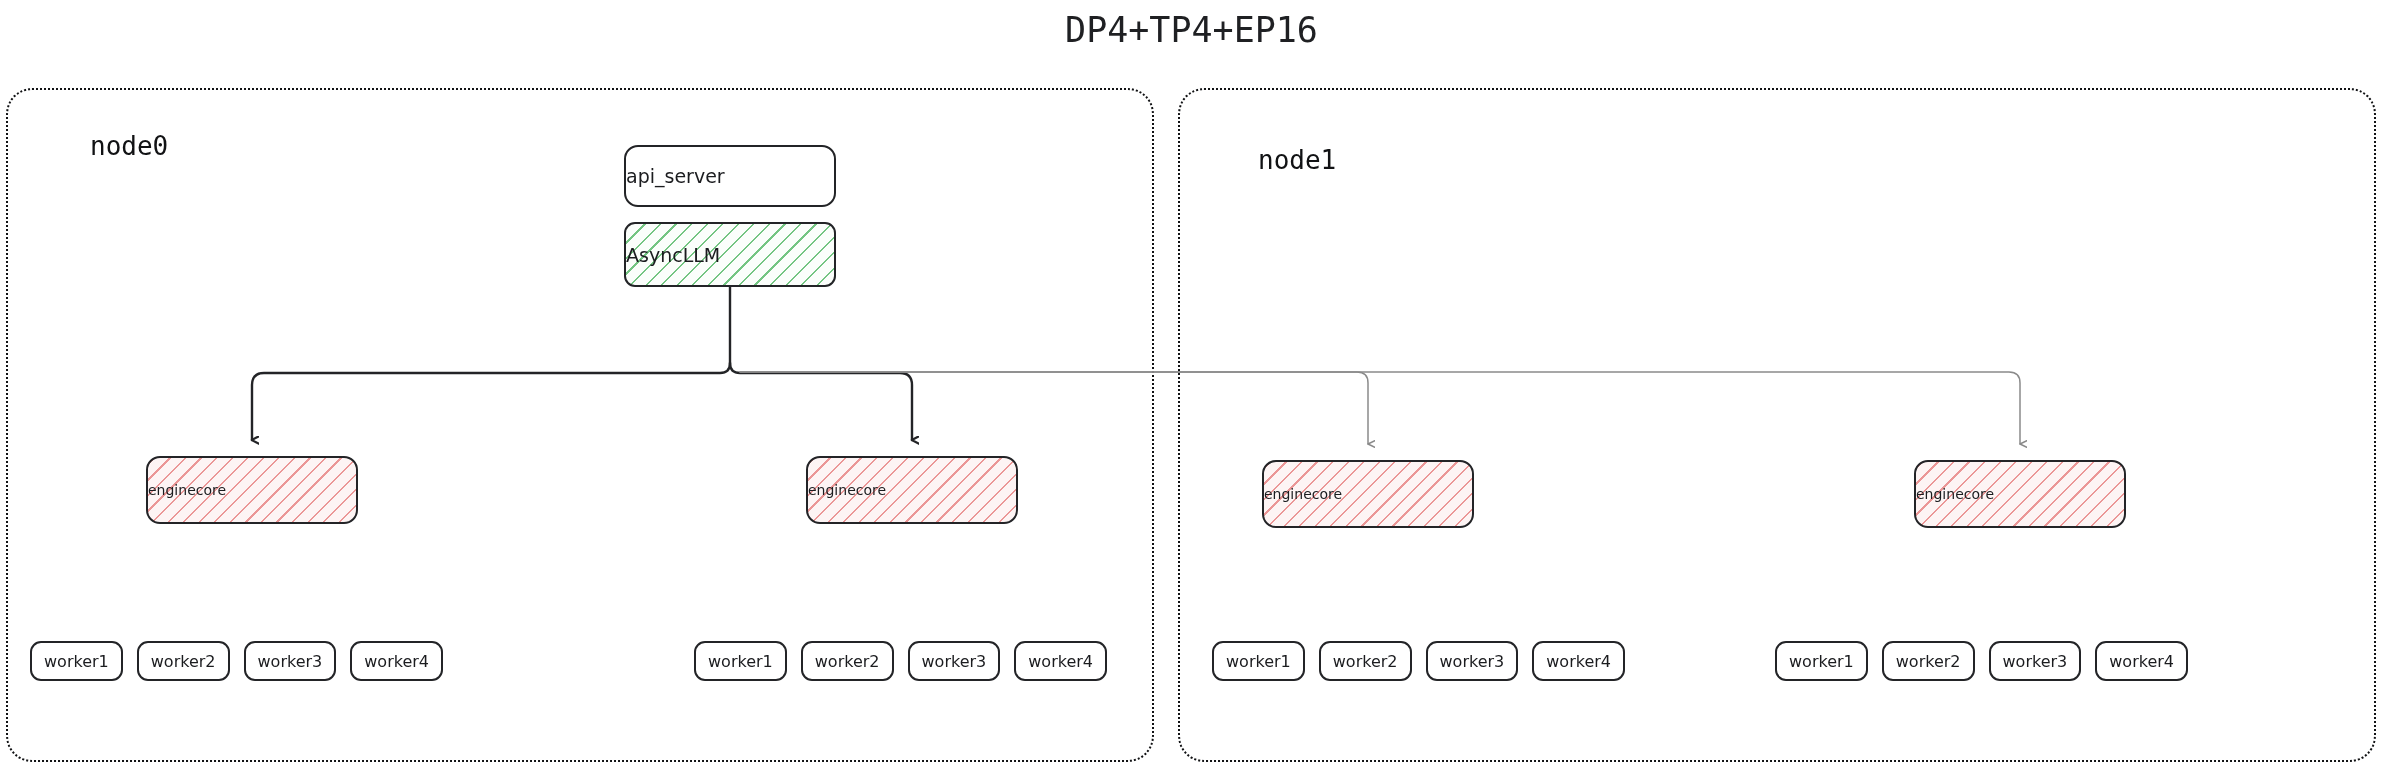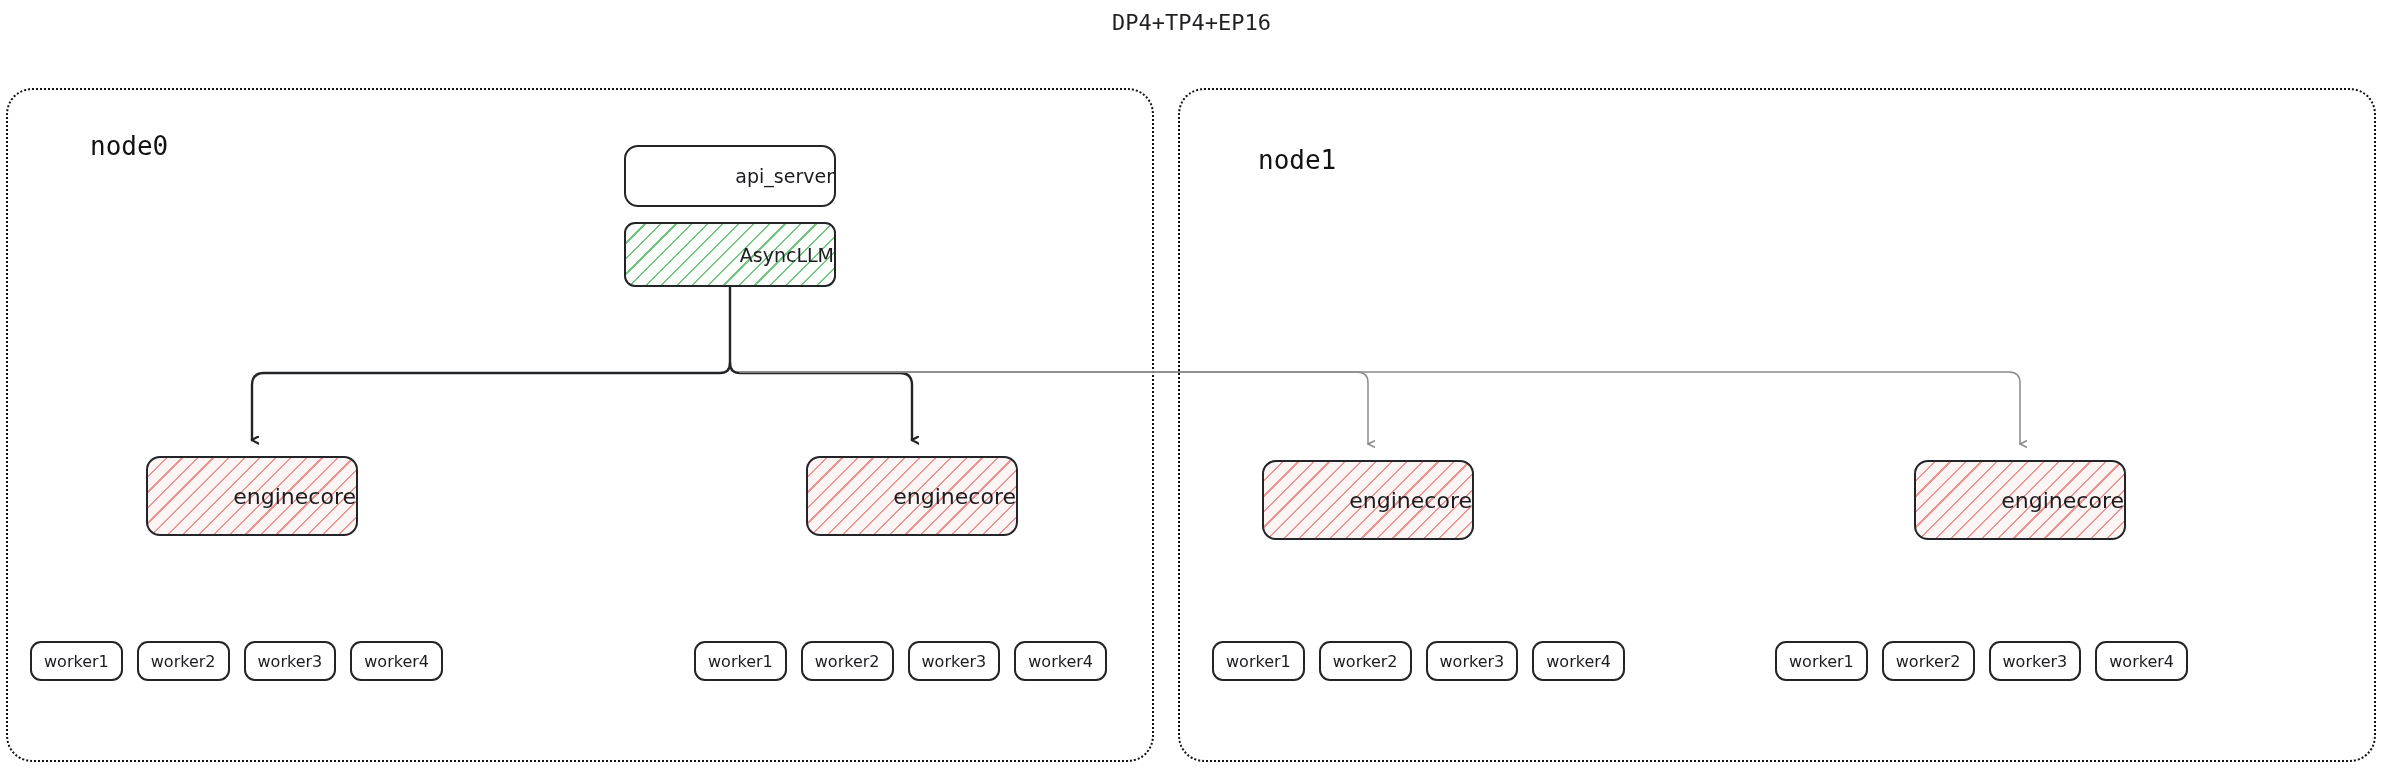--- a/index.html
+++ b/index.html
@@ -23,21 +23,21 @@
   }
 
   
   .diagram-title {
     position: absolute;
     left: 0;
     top: 10px;
     width: 2383px;
     text-align: center;
     font-family: "DejaVu Sans Mono", monospace;
-    font-size: 22px;
+    font-size: 35px;
     color: #1f2023;
     letter-spacing: 0px;
     white-space: pre;
   }
 
   
   .node-container {
     position: absolute;
     border: 2.5px dotted #111214;
     border-radius: 26px;
@@ -75,21 +75,21 @@
     height: 773px;
     pointer-events: none;
   }
 
   
   .dbox {
     position: absolute;
     box-sizing: border-box;
     display: flex;
     align-items: center;
-    justify-content: flex-end;
+    justify-content: flex-start;
     color: #1b1c1f;
     white-space: nowrap;
     background-repeat: repeat;
   }
 
   .box-plain {
     background: #ffffff;
     border: 2.2px solid #232427;
     border-radius: 12px;
   }
@@ -119,22 +119,22 @@
       rgba(109, 194, 124, 0.95) 0px,
       rgba(109, 194, 124, 0.95) 1.6px,
       rgba(255,255,255,0) 1.6px,
       rgba(255,255,255,0) 11px
     );
   }
 
   
   .box-enginecore {
     width: 212px;
-    height: 80px;
-    font-size: 22px;
+    height: 68px;
+    font-size: 14px;
     border: 2.2px solid #232427;
     border-radius: 14px;
     background-color: #fdf4f4;
     background-image: repeating-linear-gradient(
       -45deg,
       rgba(233, 140, 140, 0.9) 0px,
       rgba(233, 140, 140, 0.9) 1.6px,
       rgba(255,255,255,0) 1.6px,
       rgba(255,255,255,0) 11px
     );

